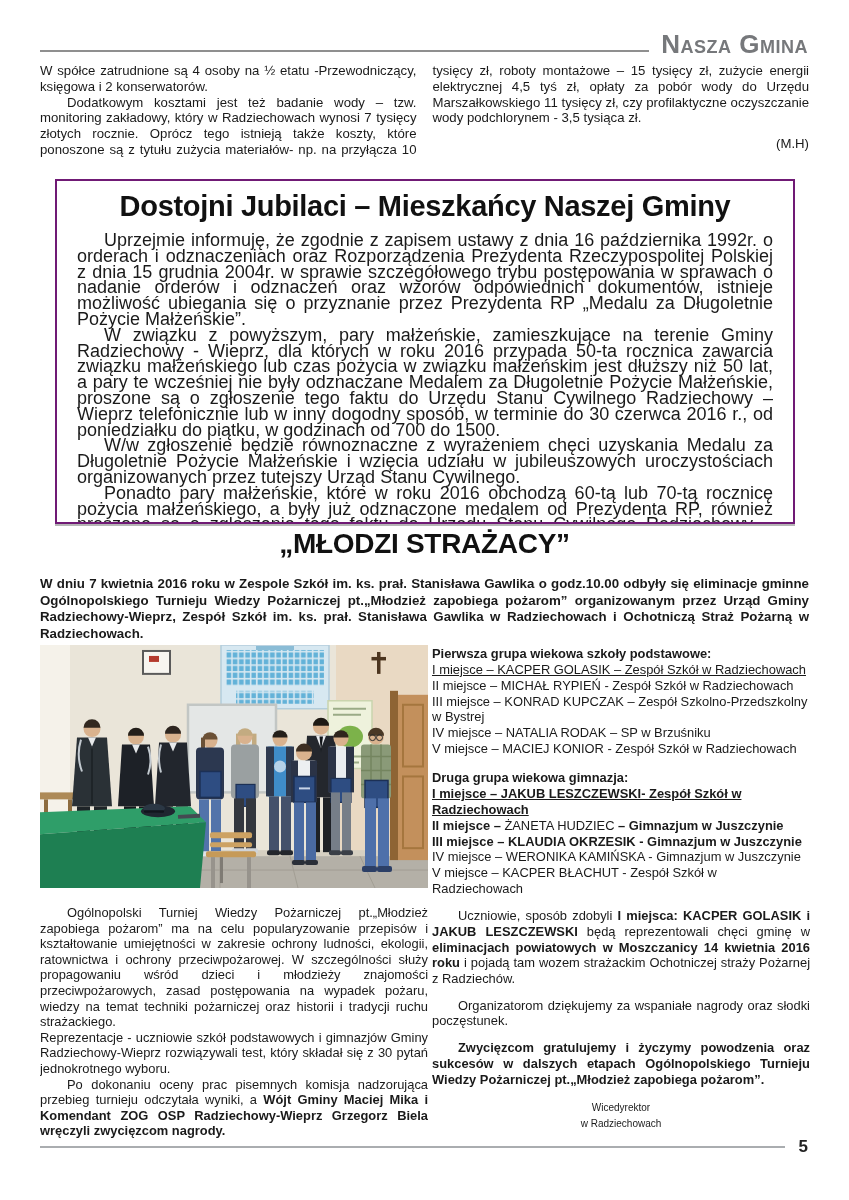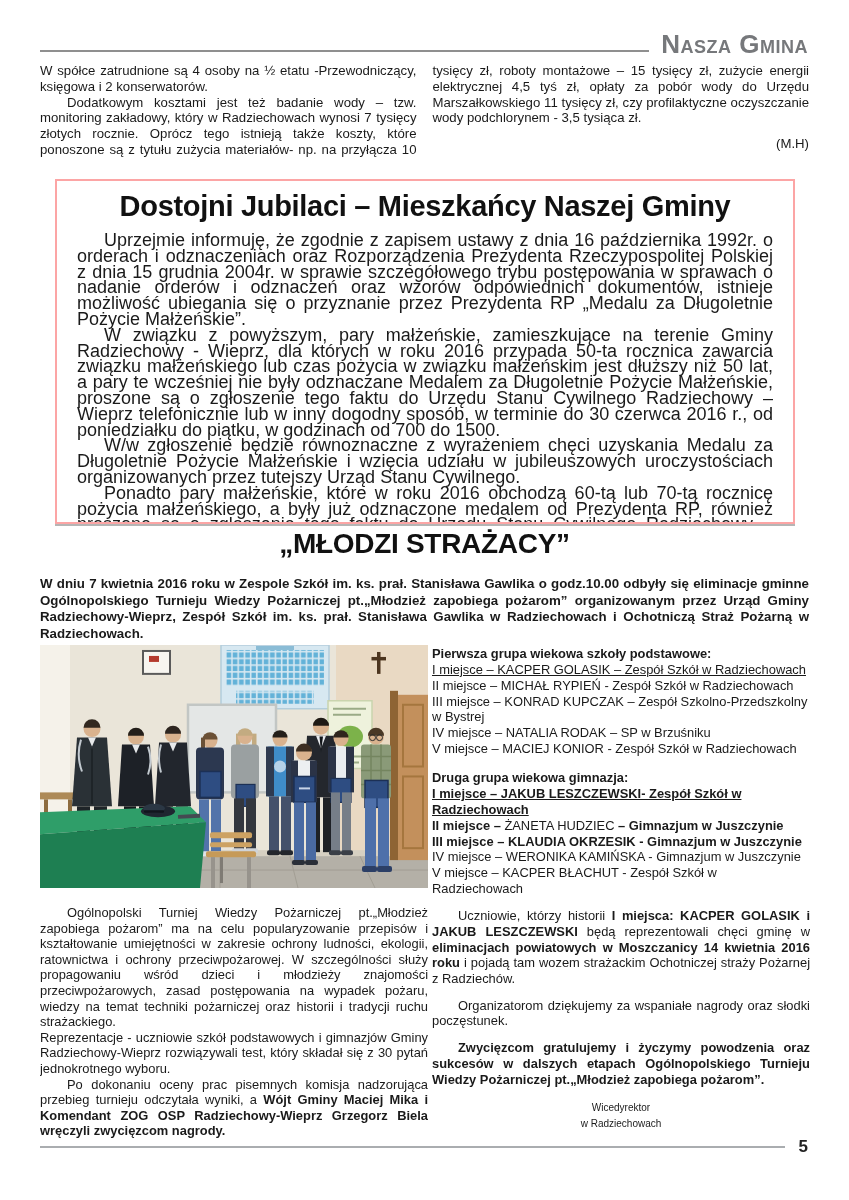--- a/index.html
+++ b/index.html
@@ -26,21 +26,21 @@
     top:63px;left:40px;width:769px;height:104px;
     column-count:2;column-gap:16px;column-fill:auto;
     font-size:13.2px;line-height:15.8px;text-align:justify;overflow:hidden;
   }
   .ind{text-indent:27px;}
   .byline{text-align:right;margin-top:10px;text-indent:0;}
 
   
   .jubilee-box{
     top:179px;left:55px;width:740px;height:345px;box-sizing:border-box;
-    border:2px solid #fca5a5;box-shadow:0 2px 0 rgba(120,120,120,.55);
+    border:2px solid #701a75;box-shadow:0 2px 0 rgba(120,120,120,.55);
     padding:4px 20px 8px;background:#fff;overflow:hidden;
   }
   .box-title{
     margin:4px 0 10px;font-size:29px;line-height:34px;font-weight:bold;text-align:center;
     letter-spacing:-0.3px;color:#111;
   }
   .jubilee-box .para{font-size:18px;line-height:15.8px;text-align:justify;}
   .signoff{margin-top:13px;text-align:center;font-size:10px;line-height:15.8px;}
 
   
@@ -298,21 +298,21 @@
       <div class="entry"><span>V miejsce – MACIEJ KONIOR - Zespół Szkół w Radziechowach</span></div>
     </div>
   <p class="group-h g2">Druga grupa wiekowa gimnazja:</p>
   <div>
       <div class="entry"><span class="b u">I miejsce – JAKUB LESZCZEWSKI- Zespół Szkół w Radziechowach</span></div>
       <div class="entry"><span class="b">II miejsce – </span><span>ŻANETA HUDZIEC </span><span class="b">– Gimnazjum w Juszczynie</span></div>
       <div class="entry"><span class="b">III miejsce – KLAUDIA OKRZESIK - Gimnazjum w Juszczynie</span></div>
       <div class="entry"><span>IV miejsce – WERONIKA KAMIŃSKA - Gimnazjum w Juszczynie</span></div>
       <div class="entry"><span>V miejsce – KACPER BŁACHUT - Zespół Szkół w Radziechowach</span></div>
     </div>
-  <p class="para"><span>Uczniowie, którzy historii </span><span class="b">I miejsca: KACPER GOLASIK i JAKUB LESZCZEWSKI</span><span> będą reprezentowali chęci gminę w </span><span class="b">eliminacjach powiatowych w Moszczanicy 14 kwietnia 2016 roku</span><span> i pojadą tam wozem strażackim Ochotniczej straży Pożarnej z Radziechów.</span></p>
+  <p class="para"><span>Uczniowie, sposób zdobyli </span><span class="b">I miejsca: KACPER GOLASIK i JAKUB LESZCZEWSKI</span><span> będą reprezentowali chęci gminę w </span><span class="b">eliminacjach powiatowych w Moszczanicy 14 kwietnia 2016 roku</span><span> i pojadą tam wozem strażackim Ochotniczej straży Pożarnej z Radziechów.</span></p>
   <p class="para">Organizatorom dziękujemy za wspaniałe nagrody oraz słodki poczęstunek.</p>
   <p class="para b">Zwycięzcom gratulujemy i życzymy powodzenia oraz sukcesów w dalszych etapach Ogólnopolskiego Turnieju Wiedzy Pożarniczej pt.„Młodzież zapobiega pożarom”.</p>
   <div class="signoff">
     <p>Wicedyrektor</p>
     <p>w Radziechowach</p>
 
   </div>
 </div>
 
 <div class="abs left-col">

